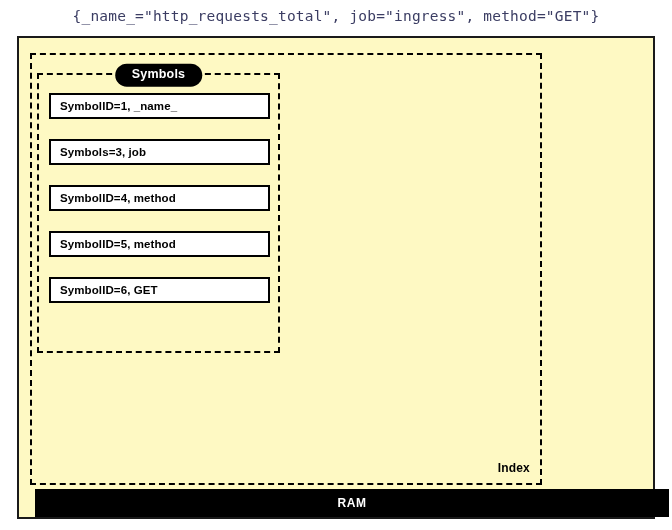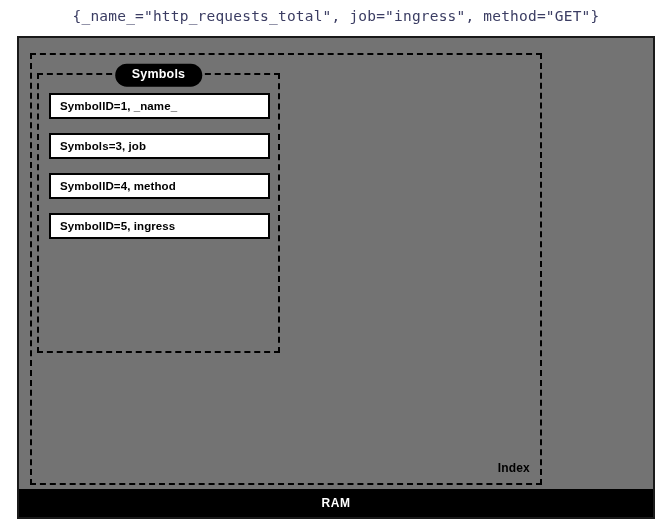--- a/index.html
+++ b/index.html
@@ -32,21 +32,21 @@
 
   
   #memory-container {
     position: absolute;
     left: 17px;
     top: 36px;
     width: 638px;
     height: 483px;
     border: 2px solid #1a1a1a;
     box-sizing: border-box;
-    background: #737373;
+    background: #fef9c3;
   }
 
   
   #index-region {
     position: absolute;
     left: 11px;
     top: 15px;
     width: 512px;
     height: 432px;
     border: 2px dashed #000000;
@@ -91,21 +91,21 @@
   }
 
   
   #symbol-list {
     position: absolute;
     left: 10px;
     top: 18px;
     width: 221px;
     display: flex;
     flex-direction: column;
-    gap: 14px;
+    gap: 20px;
   }
   .symbol-row {
     height: 26px;
     border: 2px solid #000000;
     box-sizing: border-box;
     background: #ffffff;
     display: flex;
     align-items: center;
     padding-left: 9px;
   }
@@ -113,21 +113,21 @@
     font-size: 11.5px;
     font-weight: bold;
     color: #000000;
     letter-spacing: 0.1px;
     white-space: nowrap;
   }
 
   
   #ram-bar {
     position: absolute;
-    left: 0;
+    left: 16px;
     bottom: 0;
     width: 100%;
     height: 28px;
     background: #000000;
     display: flex;
     align-items: center;
     justify-content: center;
   }
   #ram-label {
     color: #ffffff;
@@ -152,21 +152,24 @@
         <div class="symbol-row">
           <span class="symbol-row-label">SymbolID=1, _name_</span>
         </div>
         <div class="symbol-row">
           <span class="symbol-row-label">Symbols=3, job</span>
         </div>
         <div class="symbol-row">
           <span class="symbol-row-label">SymbolID=4, method</span>
         </div>
         <div class="symbol-row">
-          <span class="symbol-row-label">SymbolID=5, ingress</span>
+          <span class="symbol-row-label">SymbolID=5, method</span>
+        </div>
+        <div class="symbol-row">
+          <span class="symbol-row-label">SymbolID=6, GET</span>
         </div>
       </div>
     </div>
 
     <div id="index-label">Index</div>
   </div>
 
   <div id="ram-bar">
     <span id="ram-label">RAM</span>
   </div>

